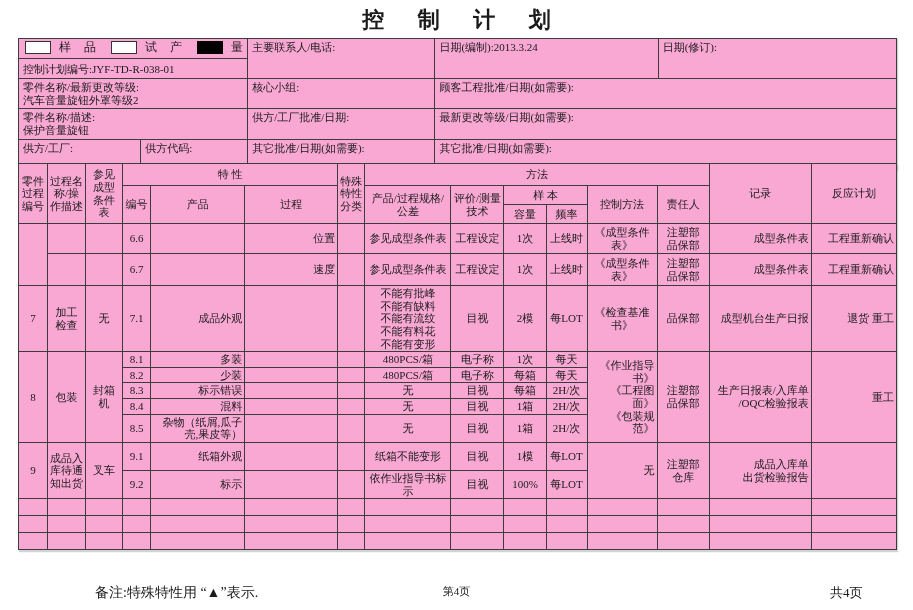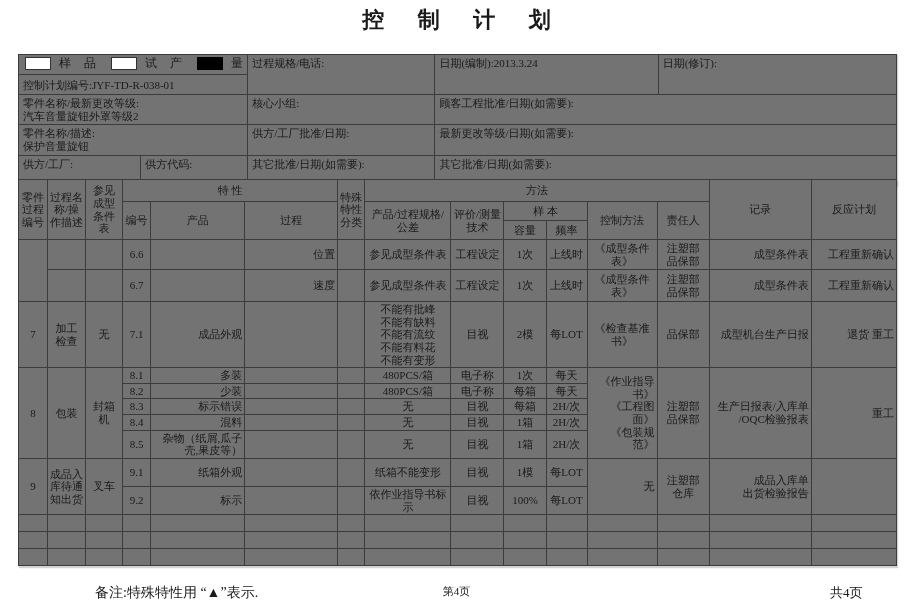--- a/index.html
+++ b/index.html
@@ -9,21 +9,21 @@
     font-family:"Liberation Serif","DejaVu Serif",serif;
     color:#1a1a1a;
     position:relative;
     overflow:hidden;
   }
   .title {
     position:absolute; top:5px; left:0; width:100%;
     text-align:center; font-size:22px; font-weight:bold; letter-spacing:14px;
     text-indent:14px;
   }
-  table { border-collapse:collapse; table-layout:fixed; background:#737373;margin-top:16px; }
+  table { border-collapse:collapse; table-layout:fixed; background:#f9a8d4; }
   td {
     border:1px solid #3c3c3c;
     font-size:11px; line-height:1.15;
     padding:1px 2px;
     vertical-align:middle; text-align:center;
     overflow:hidden;
   }
   .info-table { position:absolute; left:18px; top:38px; width:879px;
     box-shadow:1px 1px 1px rgba(130,130,130,.35); }
   .info-table td { text-align:left; vertical-align:top; padding:2px 4px; }
@@ -67,21 +67,21 @@
           <span class="cbgroup">
             <span class="cb"></span>
             <span class="cblabel">试 产</span>
           </span>
           <span class="cbgroup">
             <span class="cb filled"></span>
             <span class="cblabel">量 产</span>
           </span>
         </div>
       </td>
-      <td rowspan="2">过程规格/电话:</td>
+      <td rowspan="2">主要联系人/电话:</td>
       <td rowspan="2">日期(编制):2013.3.24</td>
       <td rowspan="2">日期(修订):</td>
     </tr>
     <tr style="height:20px">
       <td colspan="2" style="border-top:none; vertical-align:bottom;">控制计划编号:JYF-TD-R-038-01</td>
     </tr>
     <tr style="height:30px">
       <td colspan="2">
         <div>零件名称/最新更改等级:</div>
         <div>汽车音量旋钮外罩等级2</div>

